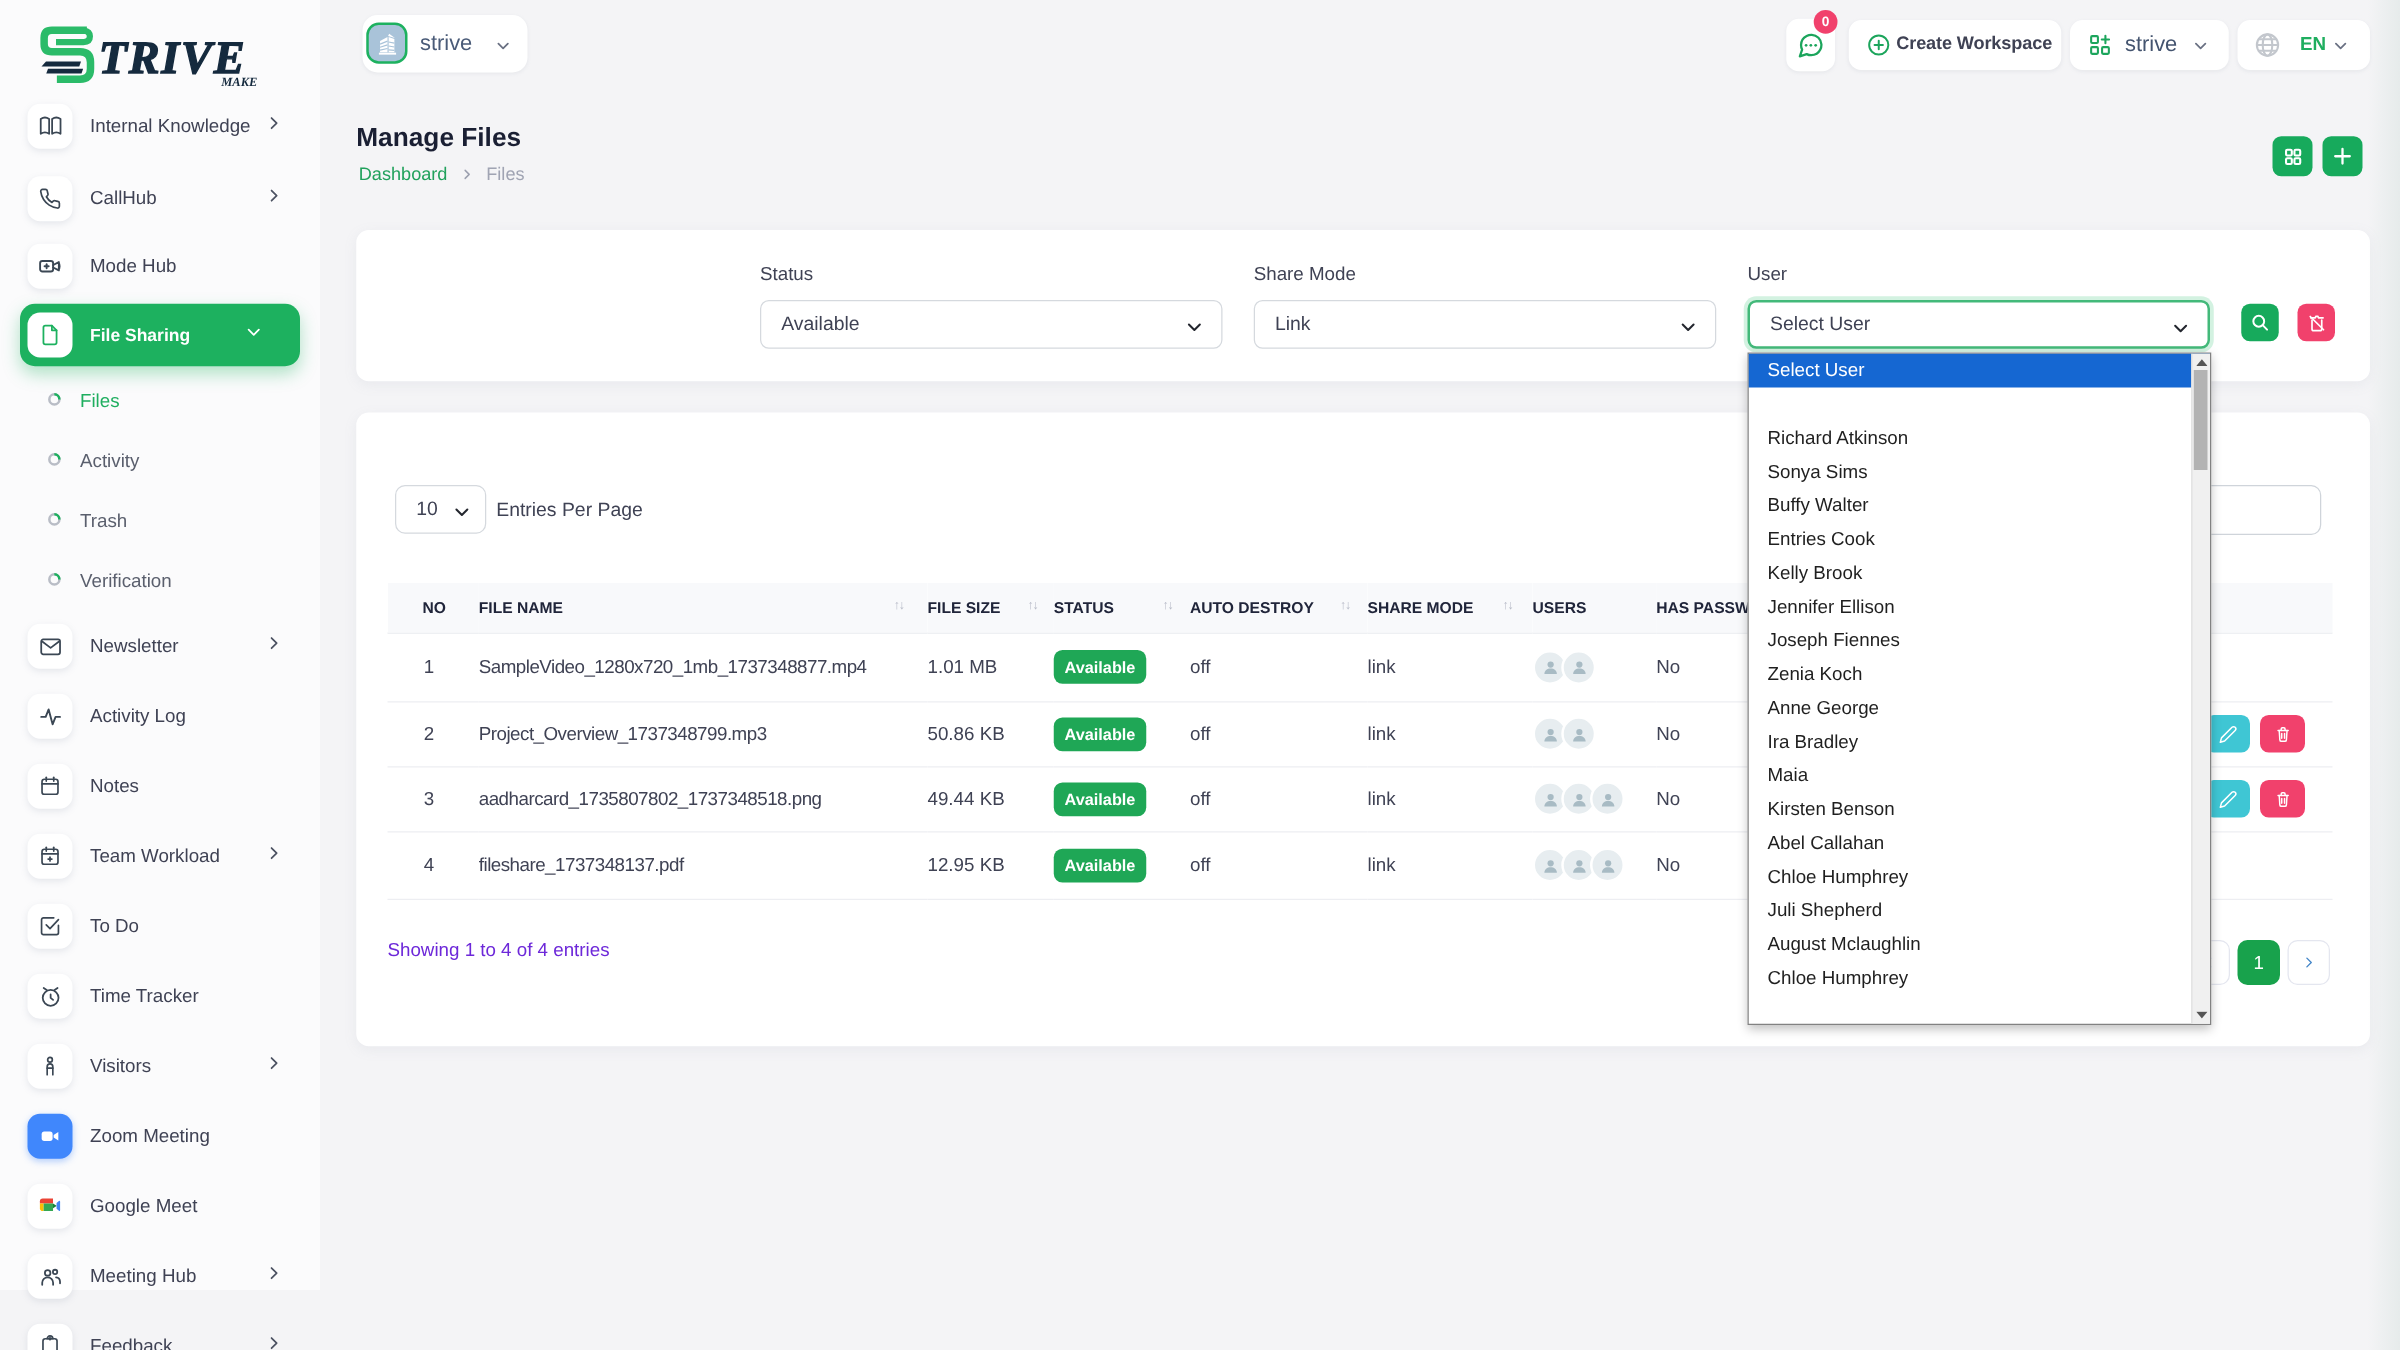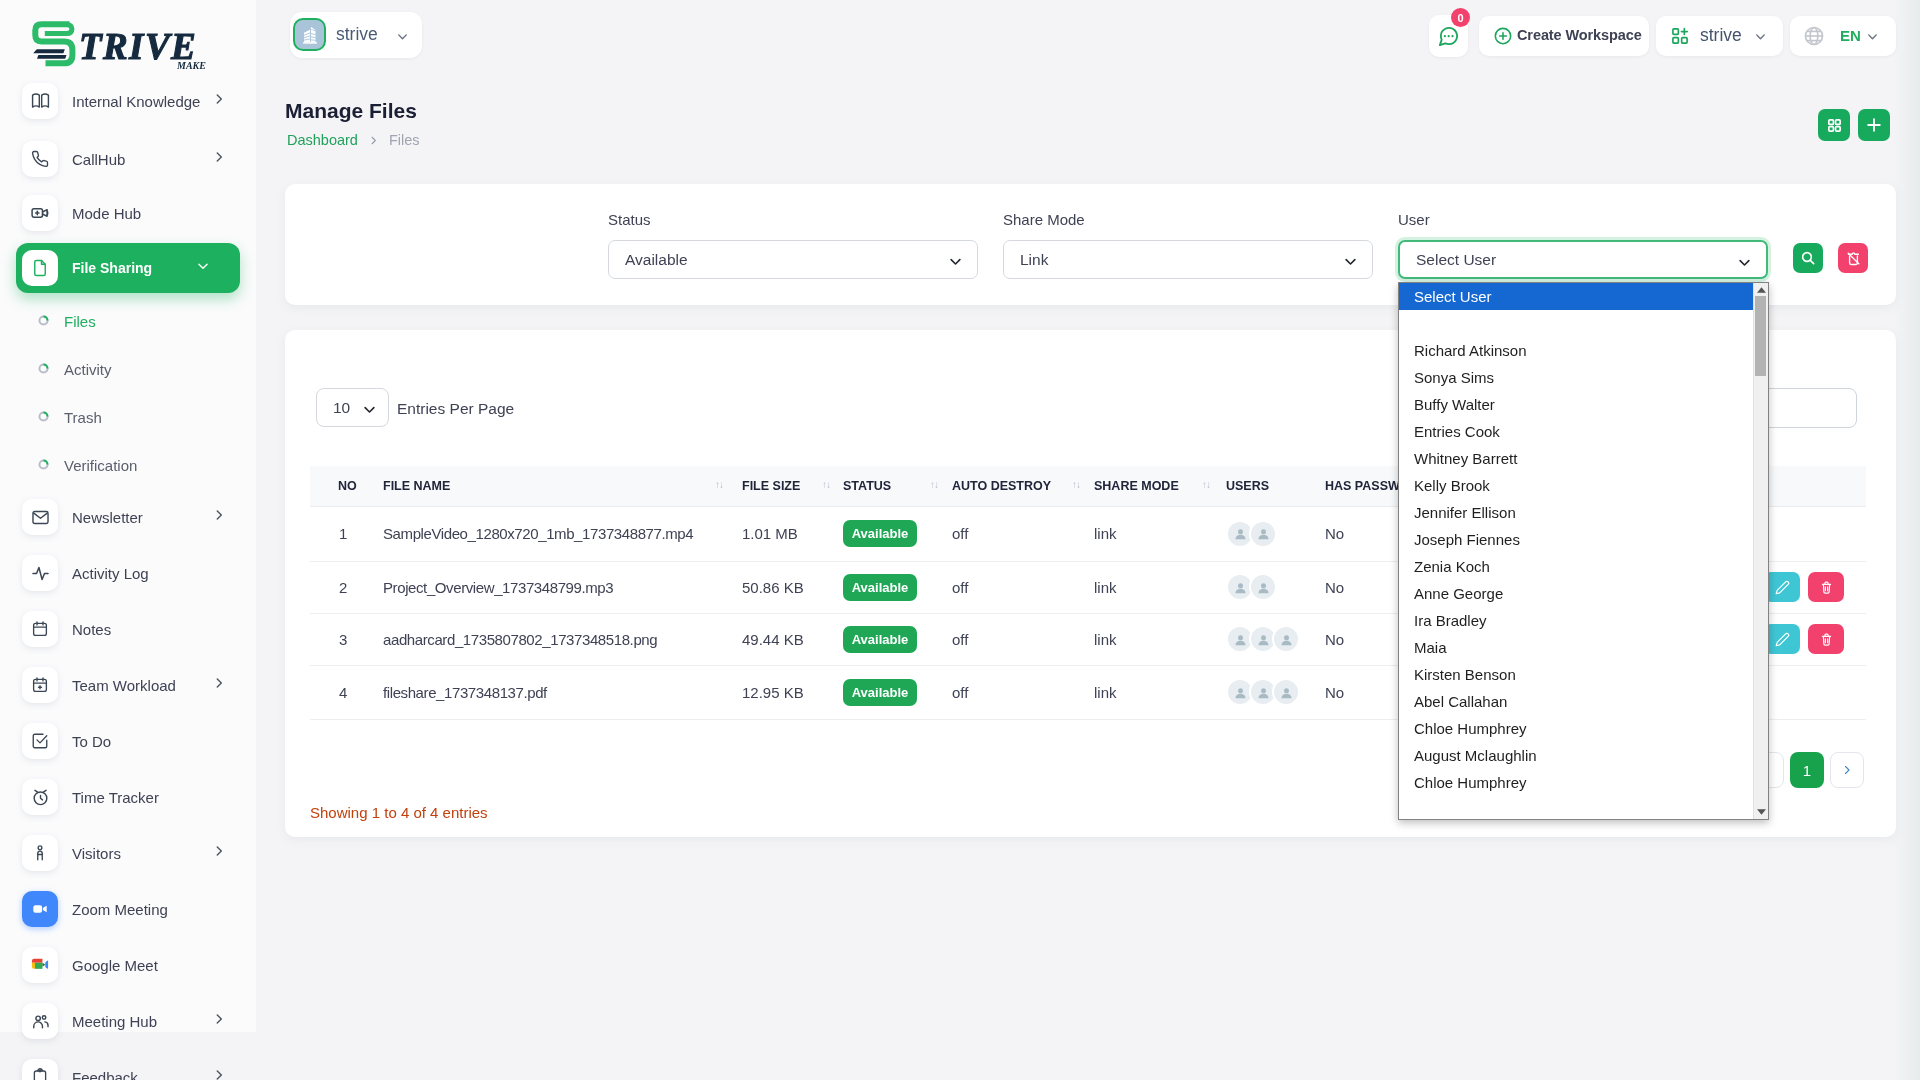--- a/index.html
+++ b/index.html
@@ -601,52 +601,52 @@
 <div class="actbtn" style="left:1808px; top:624px; background:#f1416c;">
     <svg width="15" height="15" viewBox="0 0 24 24" fill="none" stroke="#fff" stroke-width="1.9" stroke-linecap="round">
       <path d="M5.5 7h13"></path>
       <path d="M7 7l.8 12a2 2 0 0 0 2 1.9h4.4a2 2 0 0 0 2-1.9L17 7"></path>
       <path d="M9.5 7V5a1.5 1.5 0 0 1 1.5-1.5h2A1.5 1.5 0 0 1 14.5 5v2"></path>
       <line x1="10.2" y1="11" x2="10.2" y2="17"></line>
       <line x1="13.8" y1="11" x2="13.8" y2="17"></line>
     </svg>
   </div>
 
-<div class="abs" style="left:310px; top:804px; font-size:15px; color:#c2410c;">Showing 1 to 4 of 4 entries</div>
+<div class="abs" style="left:310px; top:752px; font-size:15px; color:#6d28d9;">Showing 1 to 4 of 4 entries</div>
 
 <div class="sqbtn" style="left:1750px; top:752px; width:34px; height:36px; background:#fff; border:1px solid #e4e6ef; border-radius:8px;">
     <svg width="12" height="12" viewBox="0 0 24 24" fill="none" stroke="#4285c8" stroke-width="2.2" stroke-linecap="round" stroke-linejoin="round">
       <polyline points="15 5 8 12 15 19"></polyline>
     </svg>
   </div>
 <div class="sqbtn" style="left:1790px; top:752px; width:34px; height:36px; background:#18a24c; border-radius:8px; color:#fff; font-size:15px;">1</div>
 <div class="sqbtn" style="left:1830px; top:752px; width:34px; height:36px; background:#fff; border:1px solid #e4e6ef; border-radius:8px;">
     <svg width="12" height="12" viewBox="0 0 24 24" fill="none" stroke="#4285c8" stroke-width="2.2" stroke-linecap="round" stroke-linejoin="round">
       <polyline points="9 5 16 12 9 19"></polyline>
     </svg>
   </div>
 
 <div id="dd">
   <div class="opt sel">Select User</div>
   <div class="opt">&nbsp;</div>
   <div class="opt">Richard Atkinson</div>
   <div class="opt">Sonya Sims</div>
   <div class="opt">Buffy Walter</div>
   <div class="opt">Entries Cook</div>
-  <div class="opt">Whitney Barrett</div>
   <div class="opt">Kelly Brook</div>
   <div class="opt">Jennifer Ellison</div>
   <div class="opt">Joseph Fiennes</div>
   <div class="opt">Zenia Koch</div>
   <div class="opt">Anne George</div>
   <div class="opt">Ira Bradley</div>
   <div class="opt">Maia</div>
   <div class="opt">Kirsten Benson</div>
   <div class="opt">Abel Callahan</div>
   <div class="opt">Chloe Humphrey</div>
+  <div class="opt">Juli Shepherd</div>
   <div class="opt">August Mclaughlin</div>
   <div class="opt">Chloe Humphrey</div>
   <div id="ddsb">
     <div style="position:absolute; top:2px; left:2px; width:11px; height:10px; display:flex; align-items:center; justify-content:center;">
         <svg width="9" height="6" viewBox="0 0 10 6">
           <path d="M5 0 10 6H0z" fill="#555"></path>
         </svg>
       </div>
     <div id="ddthumb"></div>
     <div style="position:absolute; bottom:2px; left:2px; width:11px; height:10px; display:flex; align-items:center; justify-content:center;">

